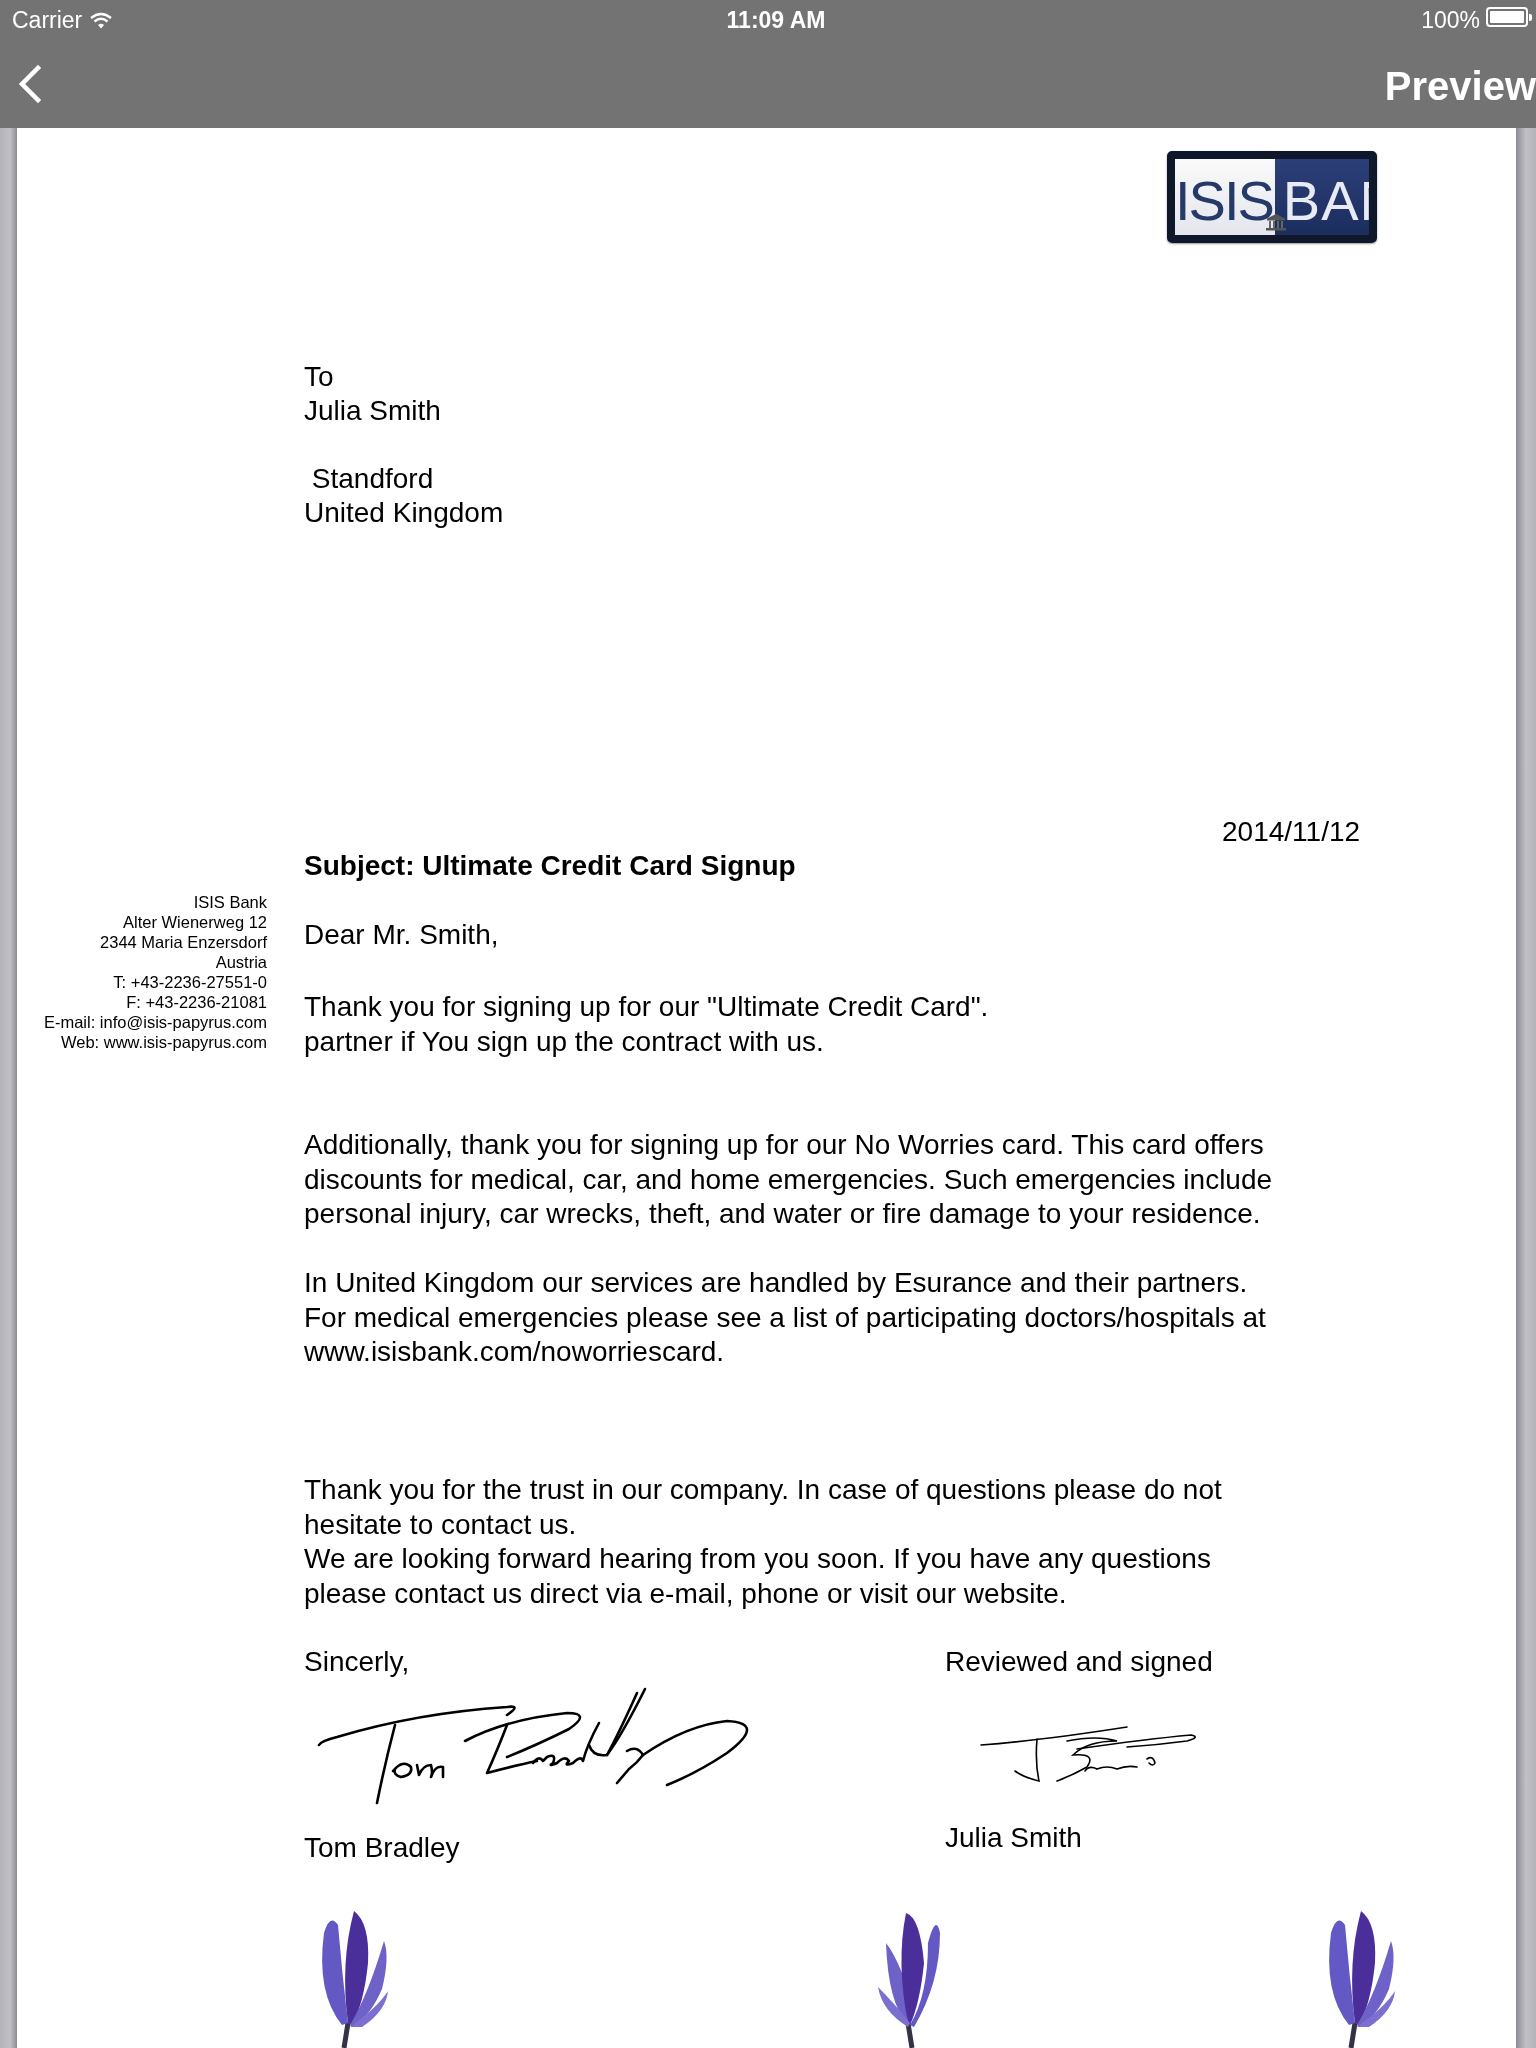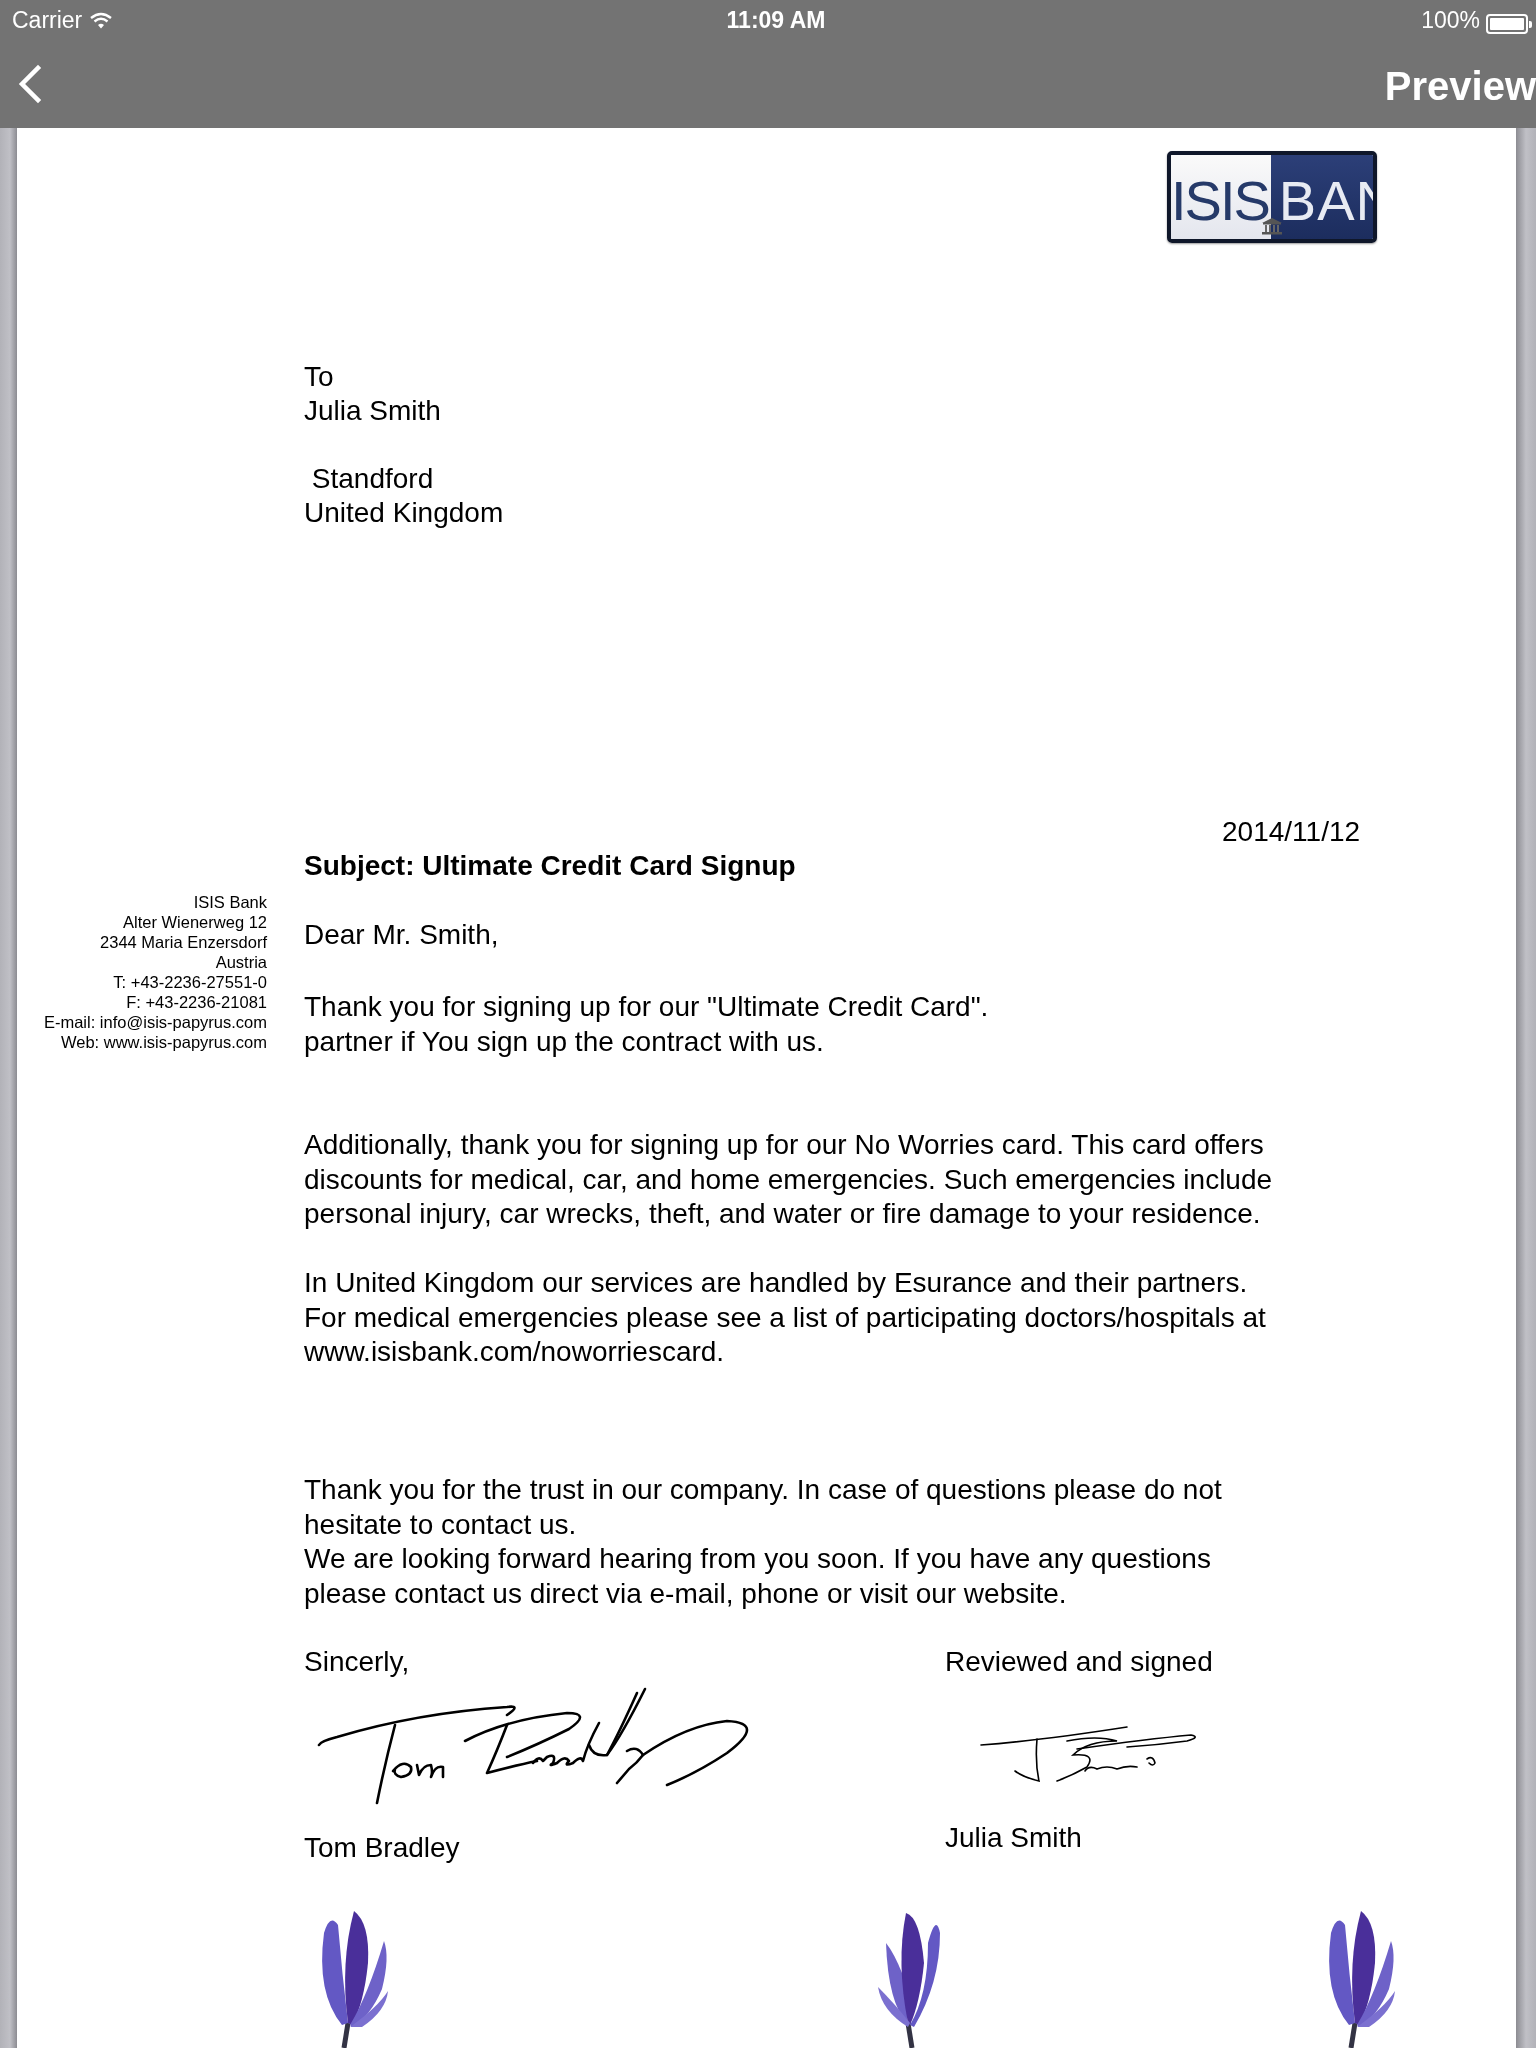--- a/index.html
+++ b/index.html
@@ -8,37 +8,37 @@
       font-family: "Liberation Sans", sans-serif;
       background: #b7b7bd;
     }
     .topbar {
       position: absolute; left: 0; top: 0; width: 1536px; height: 128px;
       background: #737373; color: #fff; z-index: 5;
     }
     .statusbar { position: absolute; left: 0; top: 0; width: 100%; height: 40px; }
     .status-carrier { position: absolute; left: 12px; top: 7px; font-size: 23px; display: flex; align-items: center; gap: 8px; }
     .status-time { position: absolute; left: 0; right: 0; top: 7px; text-align: center; font-size: 23px; font-weight: bold; padding-left: 16px; }
-    .status-battery { position: absolute; right: 8px; top: 7px; font-size: 23px; display: flex; align-items: flex-end; gap: 6px; }
+    .status-battery { position: absolute; right: 8px; top: 7px; font-size: 23px; display: flex; align-items: flex-start; gap: 6px; }
     .battery-shell { width: 42px; height: 20px; border: 2px solid #fff; border-radius: 4px; position: relative; padding: 2px; }
     .battery-shell::after { content: ""; position: absolute; right: -6px; top: 5px; width: 3px; height: 7px; background: #fff; border-radius: 0 2px 2px 0; }
     .battery-fill { width: 100%; height: 100%; background: #fff; border-radius: 1px; }
     .navbar { position: absolute; left: 0; top: 40px; width: 100%; height: 88px; }
     .back-btn { position: absolute; left: 10px; top: 22px; width: 44px; height: 44px; cursor: pointer; }
     .nav-title { position: absolute; left: 0; right: 0; top: 24px; text-align: right; font-size: 40px; font-weight: bold; margin-left: 26px; }
 
     .viewer { position: absolute; left: 0; top: 128px; width: 1536px; height: 1920px; background: linear-gradient(to right, #b2b2b8 0, #c0c0c6 10px, #8c8c92 17px, transparent 17px), linear-gradient(to left, #b2b2b8 0, #c0c0c6 10px, #8c8c92 20px, transparent 20px), #b8b8be; }
     .page {
       position: absolute; left: 17px; top: 0; width: 1499px; height: 1920px;
       background: #fff; color: #000; overflow: hidden;
     }
 
     .logo {
       position: absolute; left: 1150px; top: 23px; width: 210px; height: 92px;
-      border: 4px solid #0f172a; border-radius: 5px; display: flex; overflow: hidden;
+      border: 8px solid #0f172a; border-radius: 5px; display: flex; overflow: hidden;
       box-shadow: 0 1px 2px rgba(0,0,0,0.4);
     }
     .logo-left { width: 113px; background: linear-gradient(#fafafa, #e4e6ee); display: flex; align-items: center; justify-content: flex-end; padding-right: 2px; position: relative; }
     .logo-isis { font-size: 56px; color: #263a69; letter-spacing: -2px; margin-top: 6px; }
     .logo-right { flex: 1; background: linear-gradient(#2c3f78, #1c2d5e); display: flex; align-items: center; padding-left: 8px; }
     .logo-bank { font-size: 56px; color: #e8ebf3; letter-spacing: 1px; margin-top: 6px; }
     .logo-building { position: absolute; right: -12px; bottom: 4px; width: 22px; height: 18px; z-index: 2; }
 
     .addr { position: absolute; left: 287px; top: 232px; font-size: 28px; line-height: 34px; }
     .addr div { height: 34px; }

